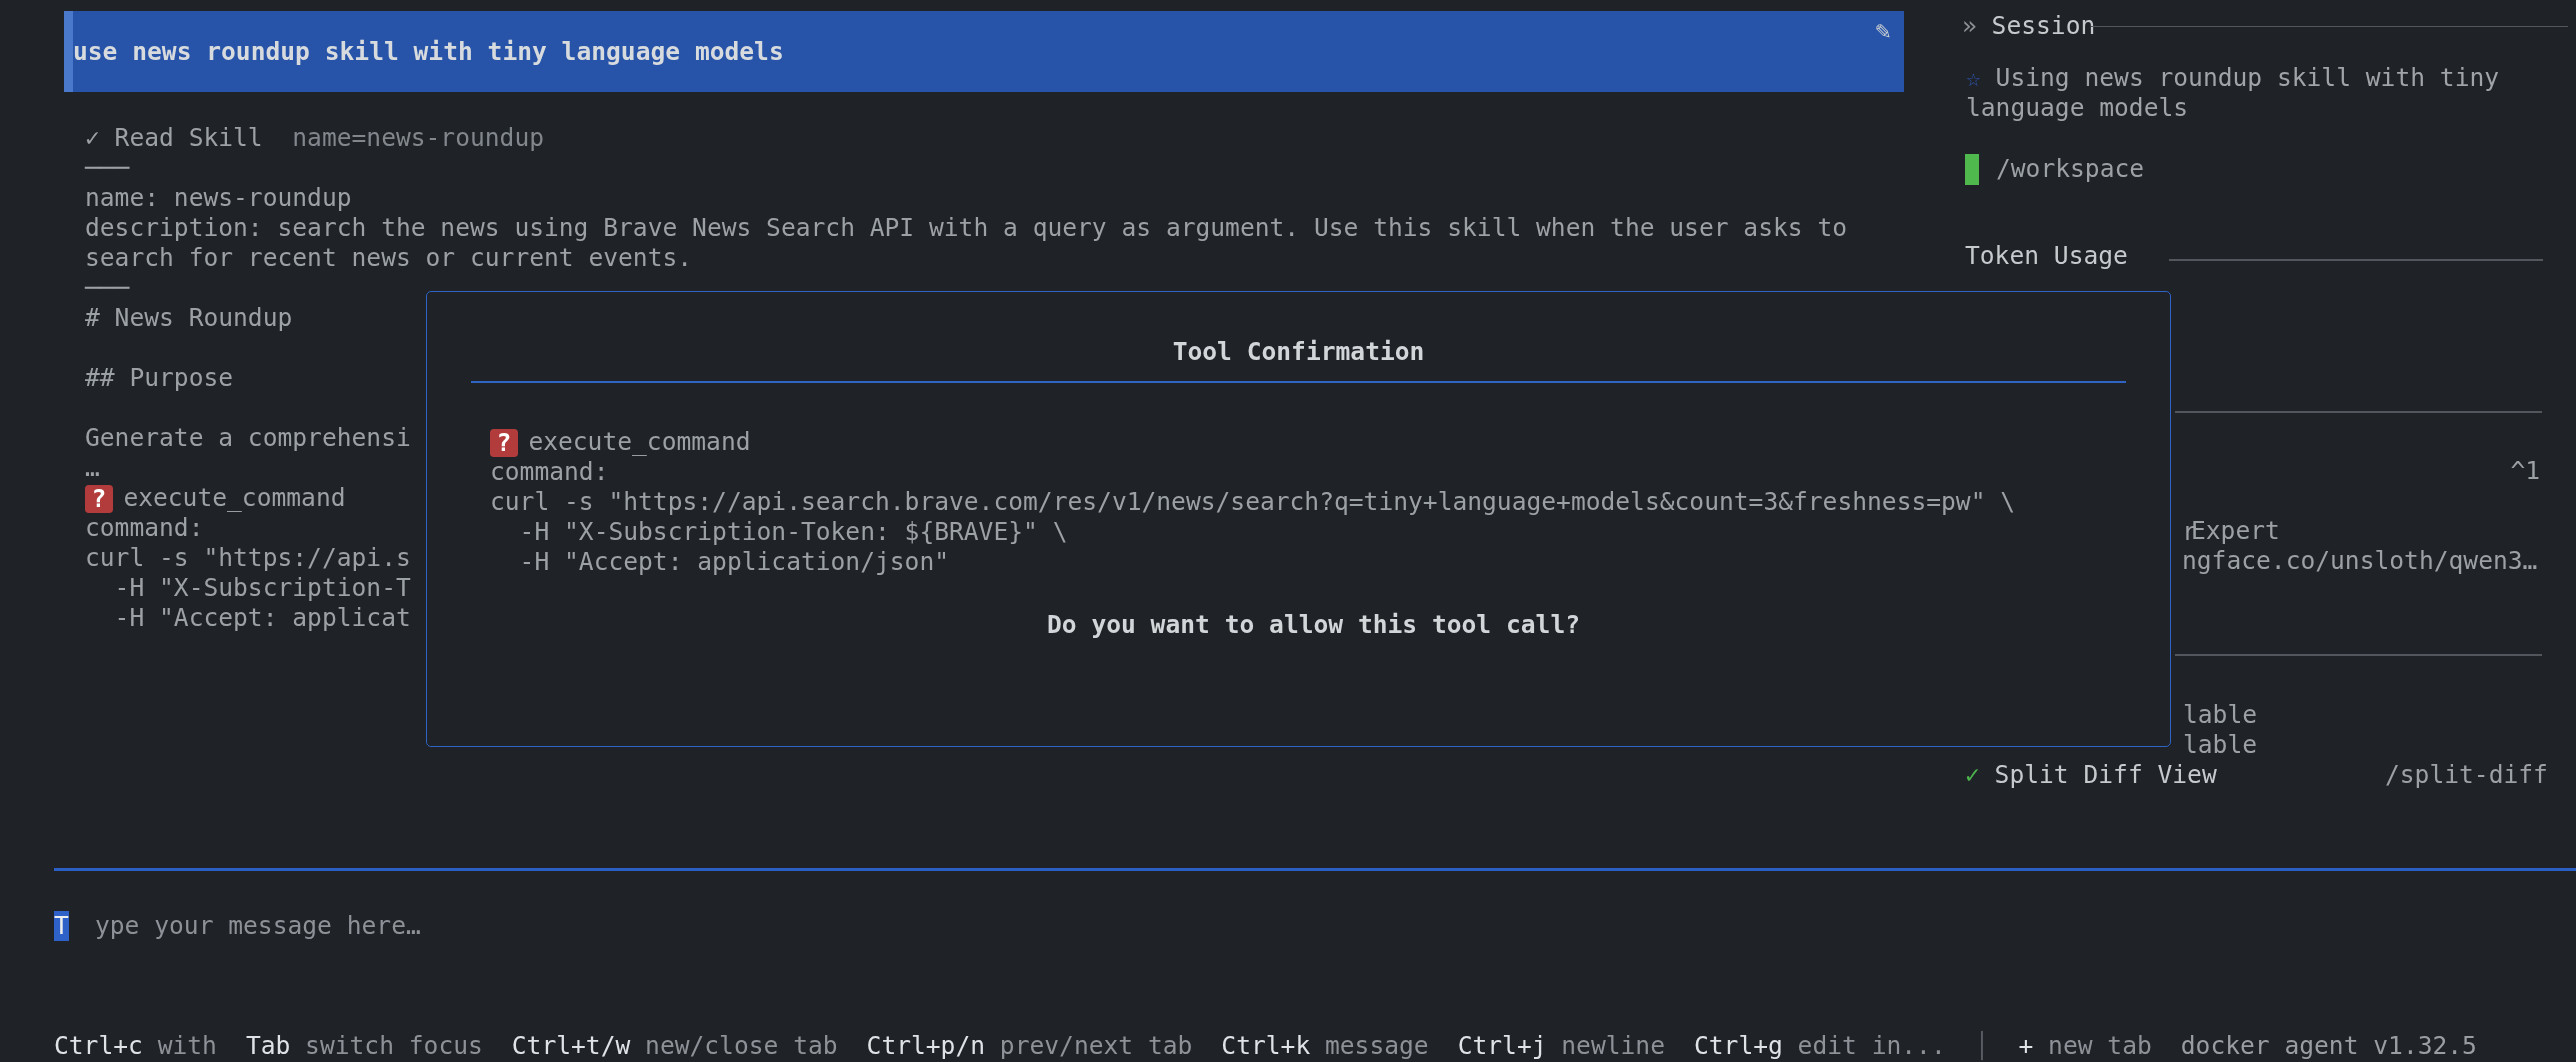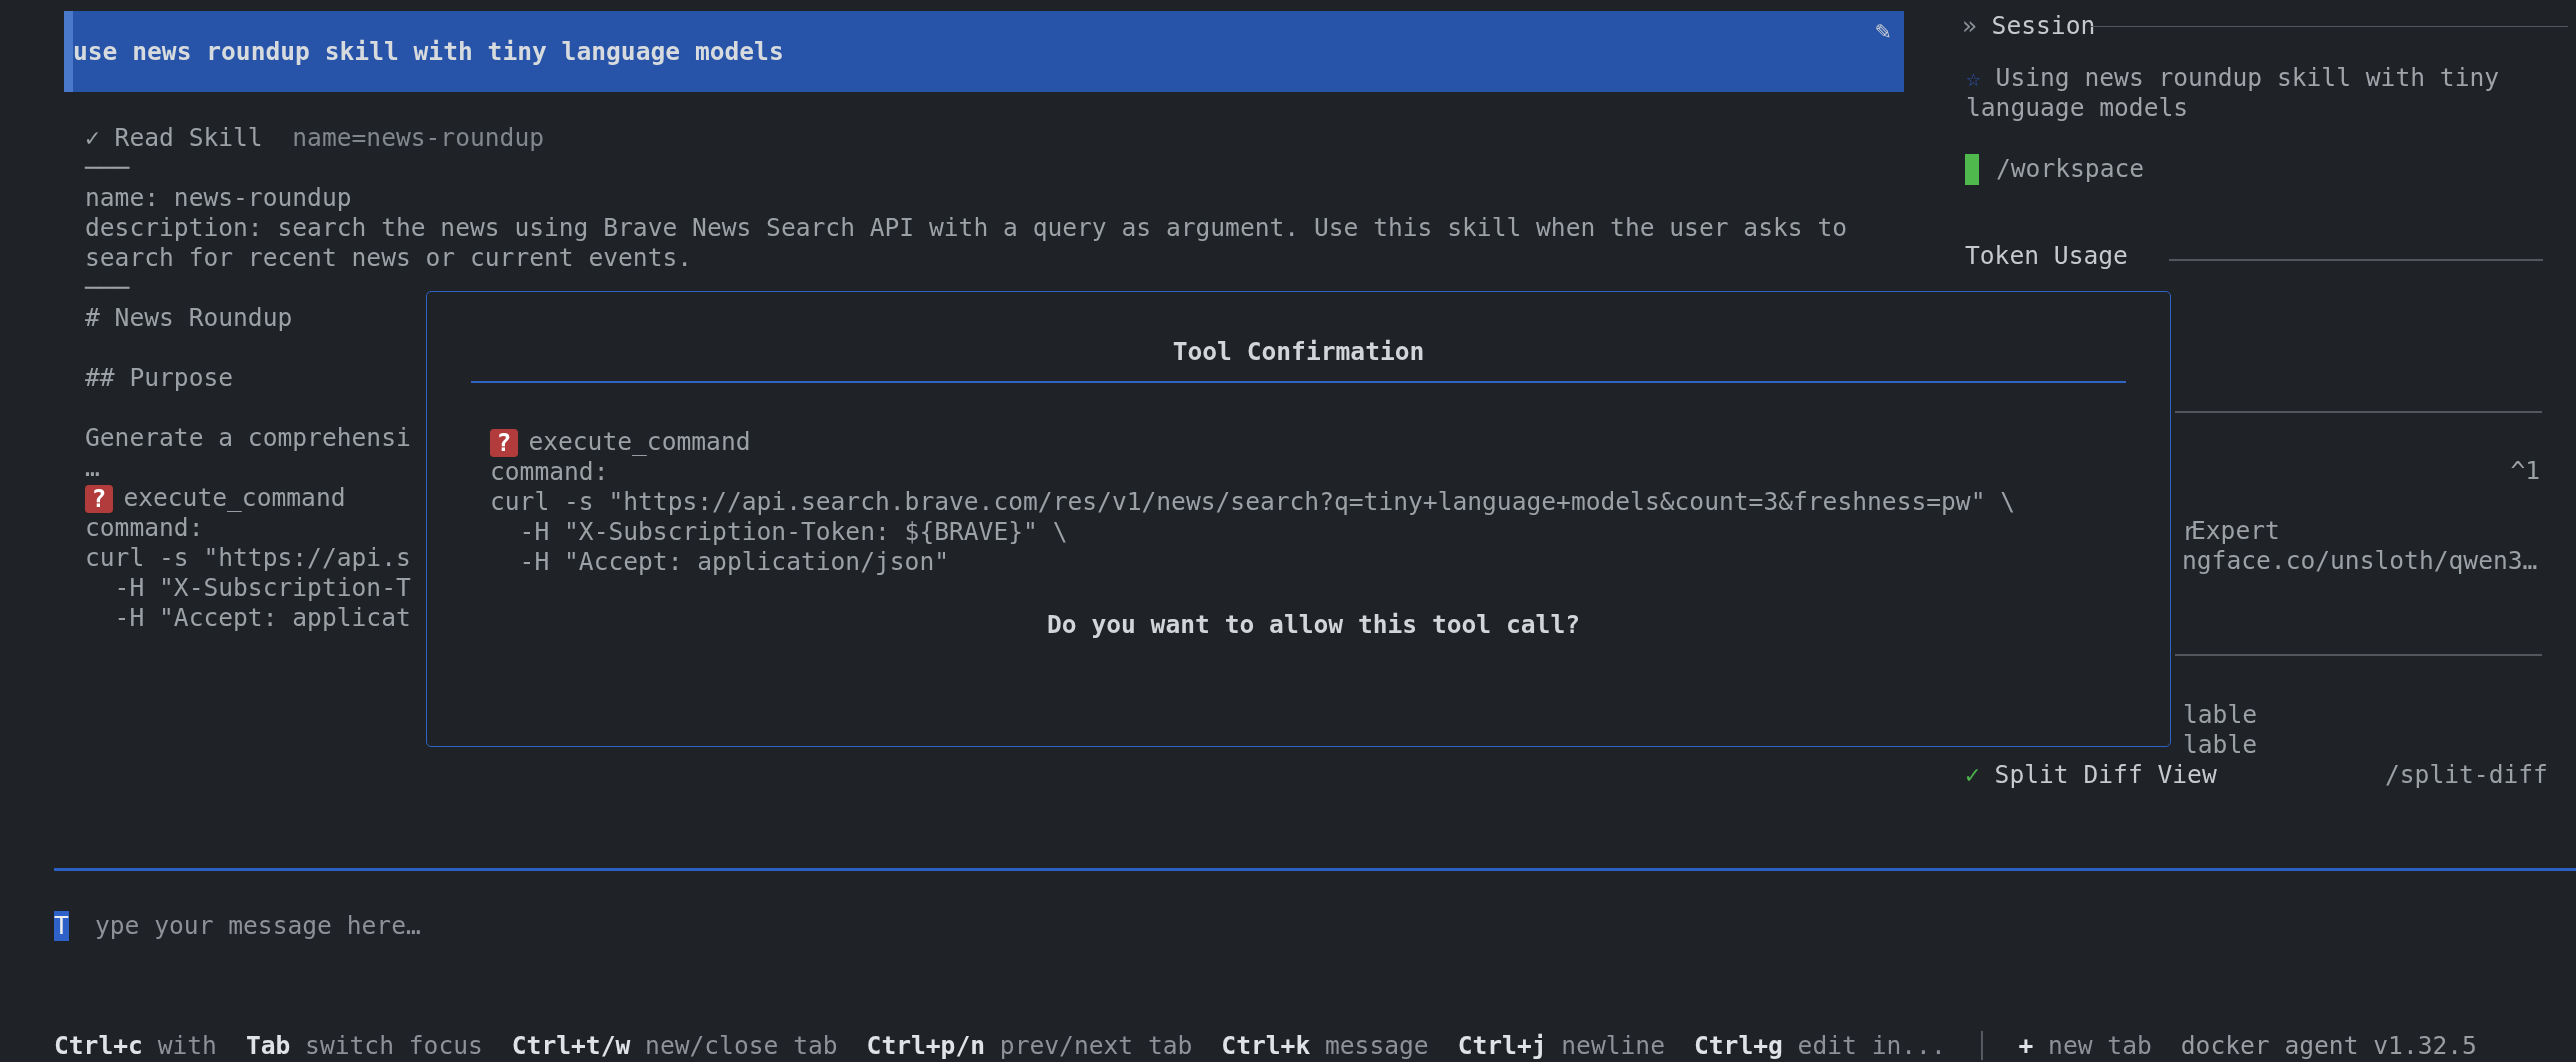--- a/index.html
+++ b/index.html
@@ -65,21 +65,21 @@
   .input-rule { left:54px; right:0; top:868px; height:2.8px; background:#2c5fc4; }
   .cursor {
     display:inline-block; width:15px; background:#2e62c8; color:#eceef0;
     height:30px; line-height:30px; text-align:center;
   }
   .placeholder { color:#8e9298;margin-left:26px; }
 
   
   .statusbar { left:54px; top:1031px; right:0; display:flex; gap:29px; }
   .sb-item { white-space:pre; }
-  .sb-item .key { font-weight:bold; color:#e0e3e6;margin-top:40px; }
+  .sb-item .key { font-weight:normal; color:#e0e3e6;margin-top:40px; }
   .sb-item .desc { color:#8e9298; }
   .sb-div { color:#5a5e64; }
   .sb-version { color:#9a9ea3; }
 </style>
 </head>
 <body>
 
 <div class="screen">
 
   <div class="abs banner">

